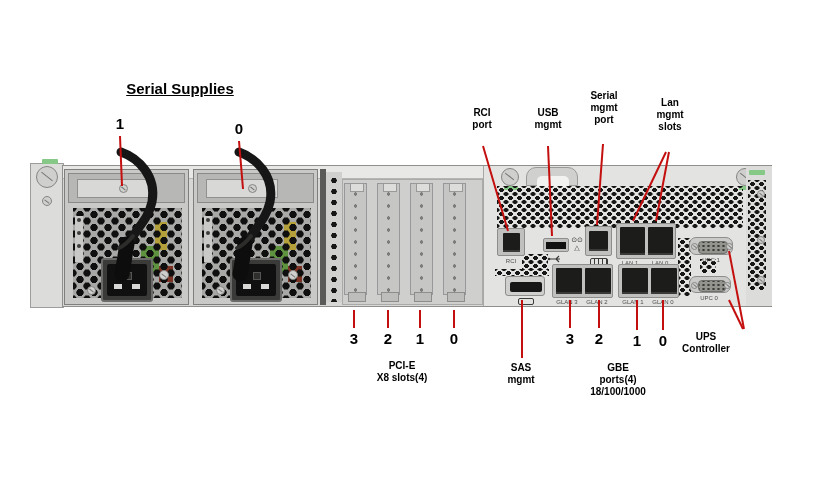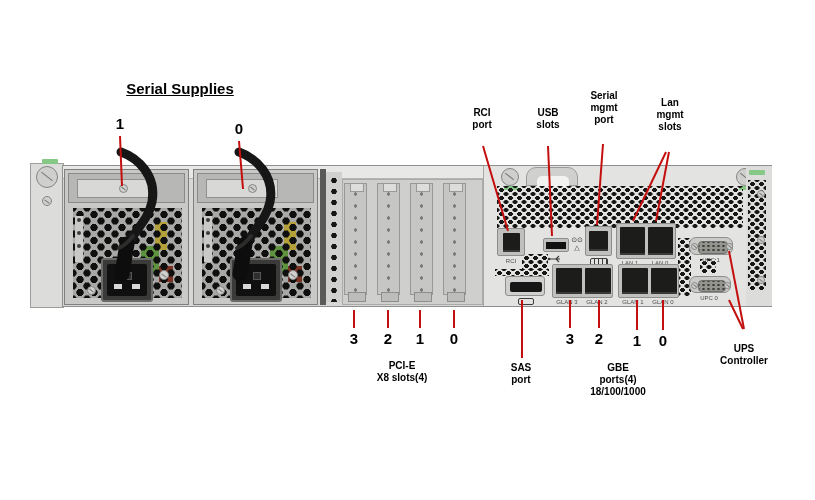--- a/index.html
+++ b/index.html
@@ -246,41 +246,41 @@
     </g>
   </svg>
 
   <div class="callout" style="left:180px;top:80px;font-size:15px;text-decoration:underline;">Serial Supplies</div>
   <div class="num" style="left:120px;top:115px;">1</div>
   <div class="num" style="left:239px;top:120px;">0</div>
 
   <div class="callout" style="left:482px;top:107px;">RCI
 port</div>
   <div class="callout" style="left:548px;top:107px;">USB
-slots</div>
+mgmt</div>
   <div class="callout" style="left:604px;top:90px;">Serial
 mgmt
 port</div>
   <div class="callout" style="left:670px;top:97px;">Lan
 mgmt
 slots</div>
 
   <div class="num" style="left:354px;top:330px;">3</div>
   <div class="num" style="left:388px;top:330px;">2</div>
   <div class="num" style="left:420px;top:330px;">1</div>
   <div class="num" style="left:454px;top:330px;">0</div>
 
   <div class="num" style="left:570px;top:330px;">3</div>
   <div class="num" style="left:599px;top:330px;">2</div>
   <div class="num" style="left:637px;top:332px;">1</div>
   <div class="num" style="left:663px;top:332px;">0</div>
 
   <div class="callout" style="left:402px;top:360px;">PCI-E
 X8 slots(4)</div>
   <div class="callout" style="left:521px;top:362px;">SAS
-port</div>
+mgmt</div>
   <div class="callout" style="left:618px;top:362px;">GBE
 ports(4)
 18/100/1000</div>
-  <div class="callout" style="left:744px;top:331px;margin-top:12px;">UPS
+  <div class="callout" style="left:706px;top:331px;">UPS
 Controller</div>
 
 </div>
 
 </body></html>

